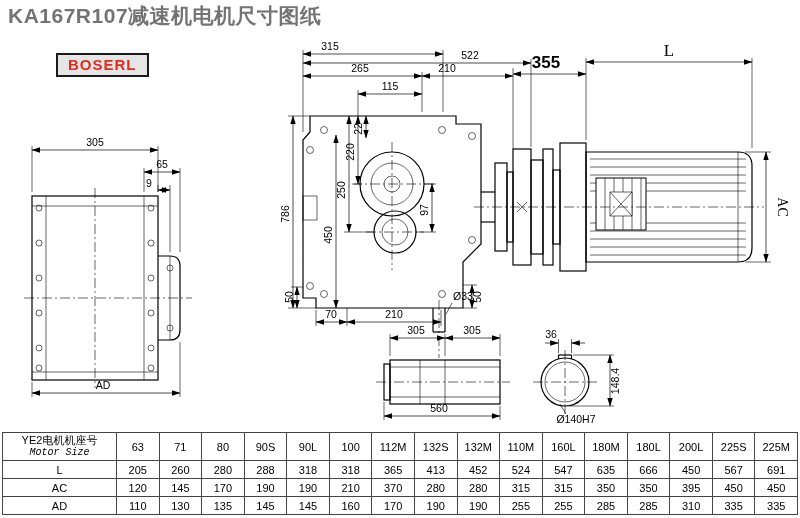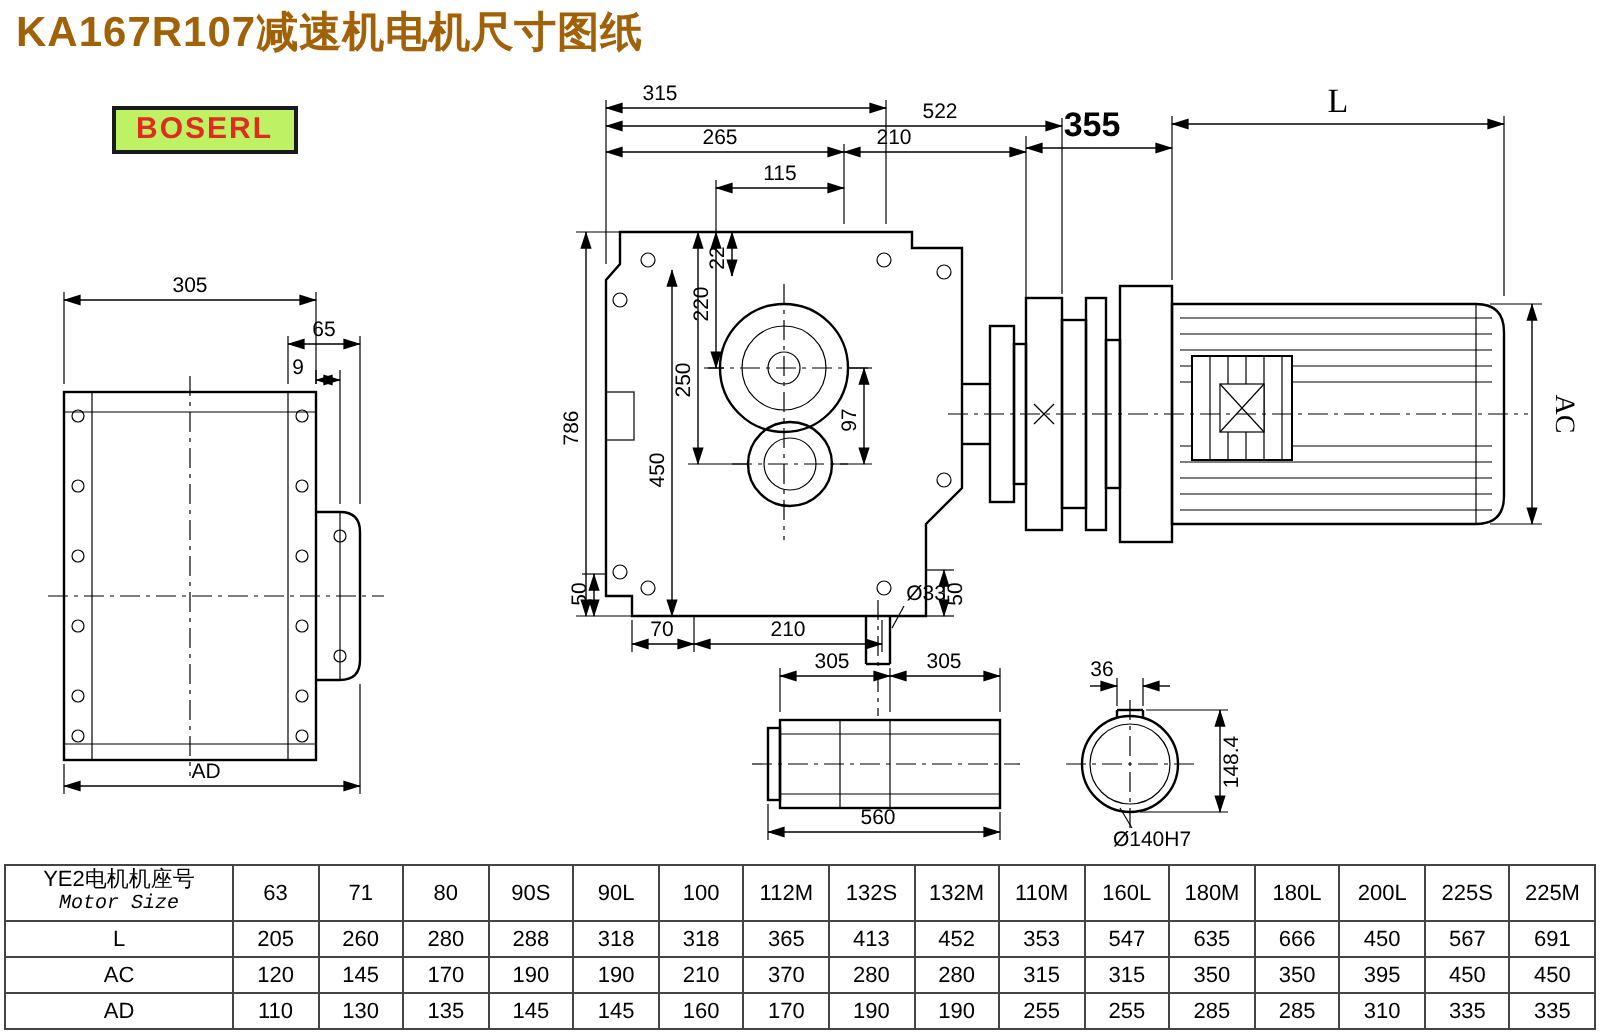--- a/index.html
+++ b/index.html
@@ -1,21 +1,21 @@
 <!DOCTYPE html>
 <html><head>
 <meta charset="utf-8">
 <style>
   html,body{margin:0;padding:0;background:#fff;}
   .canvas{position:relative;width:800px;height:518px;background:#fff;overflow:hidden;
           font-family:"Liberation Sans",sans-serif;color:#000;}
   .page-title{position:absolute;left:8px;top:2px;font-size:21px;font-weight:bold;
               color:#8b1e10;letter-spacing:0.5px;z-index:3;margin:0;}
   .brand-box{position:absolute;left:56px;top:53px;border:2px solid #1a1a1a;
-             padding:1px 10px;z-index:3;background:#bef264;}
+             padding:1px 10px;z-index:3;background:#e5e5e5;}
   .brand-box span{color:#e02b1e;font-weight:bold;font-size:15px;letter-spacing:1px;}
   svg{position:absolute;left:0;top:0;z-index:1;}
   svg text{fill:#000;}
   .dt{font-family:"Liberation Sans",sans-serif;font-size:10.5px;text-anchor:middle;}
   .big{font-family:"Liberation Sans",sans-serif;font-size:17px;font-weight:bold;text-anchor:middle;}
   .ser{font-family:"Liberation Serif",serif;font-size:17px;text-anchor:middle;}
   .ser2{font-family:"Liberation Serif",serif;font-size:14px;text-anchor:middle;}
   .obj{stroke:#000;stroke-width:1.2;fill:none;}
   .thin{stroke:#000;stroke-width:0.6;fill:none;}
   .dim{stroke:#000;stroke-width:0.7;fill:none;}
@@ -28,21 +28,21 @@
   table.size-table tbody tr{height:18px;}
   th.motor-size{width:113px;}
   .hdr-cn{font-size:11px;line-height:13px;}
   .hdr-en{font-size:10px;line-height:12px;font-family:"Liberation Mono",monospace;font-style:italic;}
 </style>
 </head>
 <body>
 
 <div class="canvas">
 
-  <h1 class="page-title" style="color: #a16207;">KA167R107减速机电机尺寸图纸</h1>
+  <h1 class="page-title" style="color: #737373;">KA167R107减速机电机尺寸图纸</h1>
 
   <div class="brand-box">
     <span style="color: rgb(224, 43, 30);">BOSERL</span>
   </div>
 
   <svg width="800" height="430" viewBox="0 0 800 430">
     <defs>
       <marker id="arr" viewBox="0 0 10 8" markerWidth="9" markerHeight="7" refX="9.5" refY="4" orient="auto-start-reverse" markerUnits="userSpaceOnUse">
         <path d="M0,0.8 L10,4 L0,7.2 Z" fill="#000"></path>
       </marker>
@@ -313,21 +313,21 @@
           <th>L</th>
           <td>205</td>
           <td>260</td>
           <td>280</td>
           <td>288</td>
           <td>318</td>
           <td>318</td>
           <td>365</td>
           <td>413</td>
           <td>452</td>
-          <td>353</td>
+          <td>524</td>
           <td>547</td>
           <td>635</td>
           <td>666</td>
           <td>450</td>
           <td>567</td>
           <td>691</td>
         </tr>
         <tr>
           <th>AC</th>
           <td>120</td>

